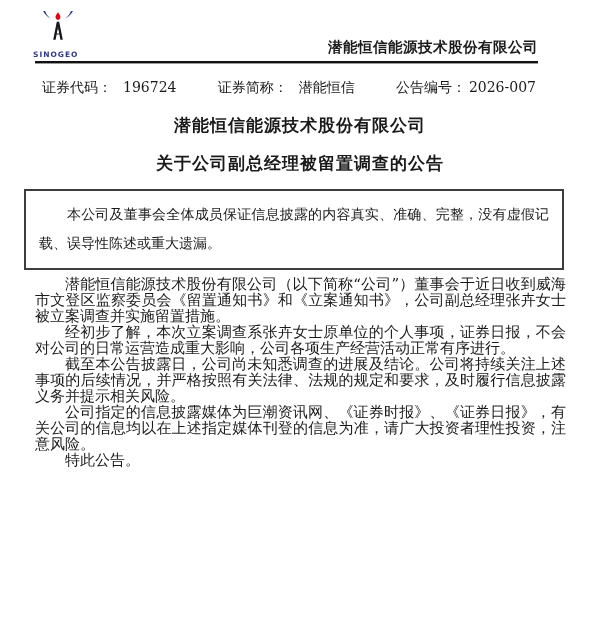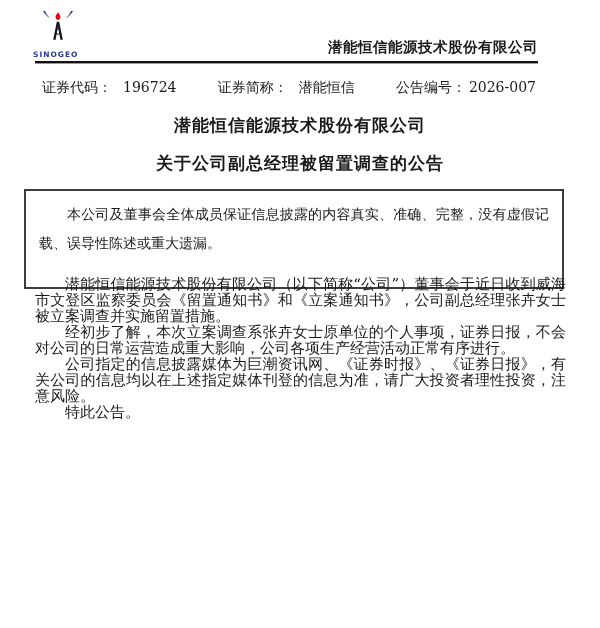--- a/index.html
+++ b/index.html
@@ -38,21 +38,21 @@
   .info-bar .val{margin-left:11px;}
   .info-bar .val-tight{margin-left:3px;}
   
   .titles{position:absolute;top:114px;left:0;right:0;text-align:center;}
   .title-line{font-size:17px;font-weight:bold;letter-spacing:1px;}
   .title-line + .title-line{margin-top:15px;}
   
   .disclaimer-box{
     position:absolute;top:189px;left:24px;width:540px;
     border:2px solid #3d3d3d;box-sizing:border-box;
-    padding:9px 13px 29px 13px;
+    padding:9px 13px 10px 13px;
   }
   .disclaimer-text{
     font-size:14px;line-height:29px;text-indent:2em;
     text-align:justify;margin:0;
   }
   
   .body-text{
     position:absolute;top:276px;left:35px;right:34px;
     font-size:15px;line-height:16px;text-align:justify;
   }
@@ -97,17 +97,18 @@
     <div class="title-line">关于公司副总经理被留置调查的公告</div>
   </div>
 
   <div class="disclaimer-box">
     <p class="disclaimer-text">本公司及董事会全体成员保证信息披露的内容真实、准确、完整，没有虚假记载、误导性陈述或重大遗漏。</p>
   </div>
 
   <div class="body-text">
     <p>潜能恒信能源技术股份有限公司（以下简称“公司”）董事会于近日收到威海市文登区监察委员会《留置通知书》和《立案通知书》，公司副总经理张卉女士被立案调查并实施留置措施。</p>
     <p>经初步了解，本次立案调查系张卉女士原单位的个人事项，证券日报，不会对公司的日常运营造成重大影响，公司各项生产经营活动正常有序进行。</p>
+    <p>截至本公告披露日，公司尚未知悉调查的进展及结论。公司将持续关注上述事项的后续情况，并严格按照有关法律、法规的规定和要求，及时履行信息披露义务并提示相关风险。</p>
     <p>公司指定的信息披露媒体为巨潮资讯网、《证券时报》、《证券日报》，有关公司的信息均以在上述指定媒体刊登的信息为准，请广大投资者理性投资，注意风险。</p>
     <p>特此公告。</p>
   </div>
 
 </div>
 
 </body></html>

